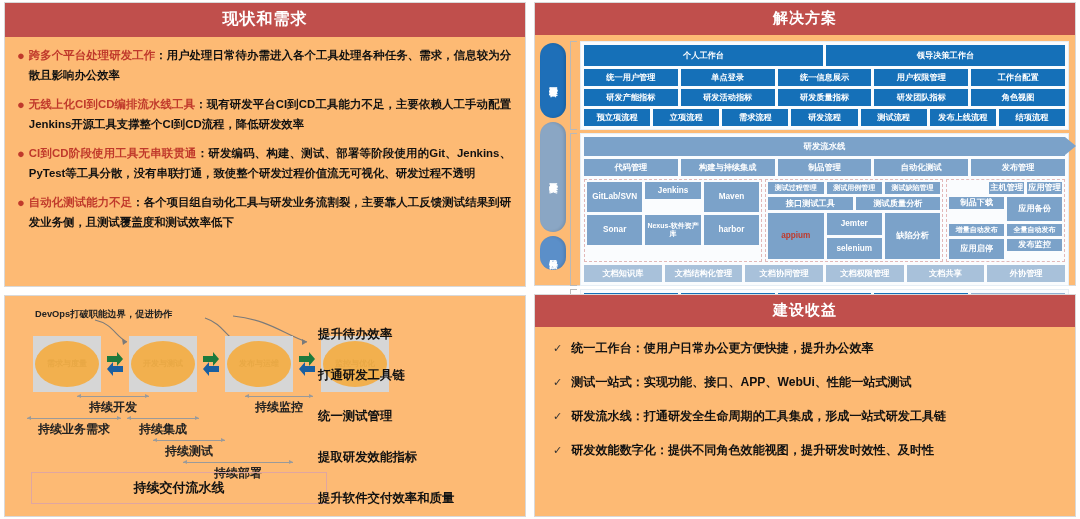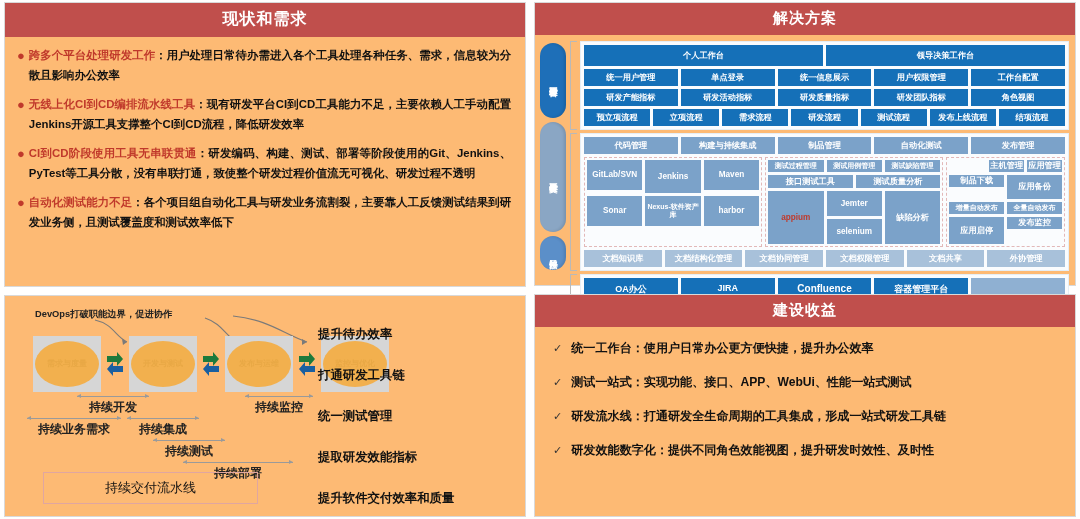--- a/index.html
+++ b/index.html
@@ -47,23 +47,23 @@
   .sync{ width:28px; display:flex; align-items:center; justify-content:center; }
   .measure{ position:absolute; font-size:12px; font-weight:bold; color:#222; text-align:center; }
   .m-line{ height:1px; background:#9a9a9a; position:relative; margin-bottom:2px; }
   .m-line:before,.m-line:after{
     content:""; position:absolute; top:-2px; width:0;height:0;
     border-top:2.5px solid transparent; border-bottom:2.5px solid transparent;
   }
   .m-line:before{ left:0; border-right:4px solid #9a9a9a; }
   .m-line:after{ right:0; border-left:4px solid #9a9a9a; }
   .pipeline-box{
-    position:absolute; left:38px; bottom:12px; width:215px; height:32px;
+    position:absolute; left:26px; bottom:12px; width:296px; height:32px;
     border:1.4px solid #e0a6a0; display:flex; align-items:center; justify-content:center;
-    font-size:13px; font-weight:normal; color:#111;
+    font-size:13px; font-weight:bold; color:#111;
   }
   .benefits{ position:absolute; right:12px; top:30px; width:195px; }
   .benefit{ font-size:12.4px; font-weight:bold; color:#111; margin-bottom:24px; }
 
   
   .panel-solution{ height:284px; }
   .panel-solution .card-hd{ font-size:15px; padding:6px 0 7px; }
   .sol-body{ display:flex; padding:6px 6px 6px 5px; gap:4px; height:241px; }
   .rail{ width:26px; display:flex; flex-direction:column; gap:4px; padding-top:2px; }
   .rail-pill{
@@ -283,35 +283,36 @@
                 <div class="cell c-strong">发布上线流程</div>
                 <div class="cell c-strong">结项流程</div>
               </div>
             </div>
           </div>
 
           <div class="group">
             <div class="bracket"></div>
             <div class="gbody">
 
+              <div class="flowbar">研发流水线</div>
 
               <div class="row">
                 <div class="cell c-soft">代码管理</div>
                 <div class="cell c-soft">构建与持续集成</div>
                 <div class="cell c-soft">制品管理</div>
                 <div class="cell c-soft">自动化测试</div>
                 <div class="cell c-soft">发布管理</div>
               </div>
 
               <div class="tools">
 
                 <div class="tcol" style="flex:1.45;">
                   <div style="display:flex;gap:3px;">
                     <div class="tbox" style="flex:1;height:30px;">GitLab/SVN</div>
-                    <div class="tbox" style="flex:1;height:33px;">Jenkins</div>
+                    <div class="tbox" style="flex:1;height:17px;">Jenkins</div>
                     <div class="tbox" style="flex:1;height:30px;">Maven</div>
                   </div>
                   <div style="display:flex;gap:3px;">
                     <div class="tbox" style="flex:1;height:30px;">Sonar</div>
                     <div class="tbox tsmall" style="flex:1;height:30px;">Nexus-软件资产库</div>
                     <div class="tbox" style="flex:1;height:30px;">harbor</div>
                   </div>
                 </div>
 
                 <div class="tcol" style="flex:1.45;">
@@ -341,21 +342,21 @@
                   </div>
                   <div style="display:flex;gap:3px;">
                     <div class="tbox" style="flex:1;height:12px;">制品下载</div>
                     <div class="tbox" style="flex:1;height:24px;">应用备份</div>
                   </div>
                   <div style="display:flex;gap:3px;">
                     <div class="tbox tsmall" style="flex:1;height:12px;">增量自动发布</div>
                     <div class="tbox tsmall" style="flex:1;height:12px;">全量自动发布</div>
                   </div>
                   <div style="display:flex;gap:3px;">
-                    <div class="tbox" style="flex:1;height:27px;">应用启停</div>
+                    <div class="tbox" style="flex:1;height:20px;">应用启停</div>
                     <div class="tbox" style="flex:1;height:12px;">发布监控</div>
                   </div>
                 </div>
 
               </div>
 
               <div class="row" style="margin-top:3px;">
                 <div class="cell c-pale">文档知识库</div>
                 <div class="cell c-pale">文档结构化管理</div>
                 <div class="cell c-pale">文档协同管理</div>

